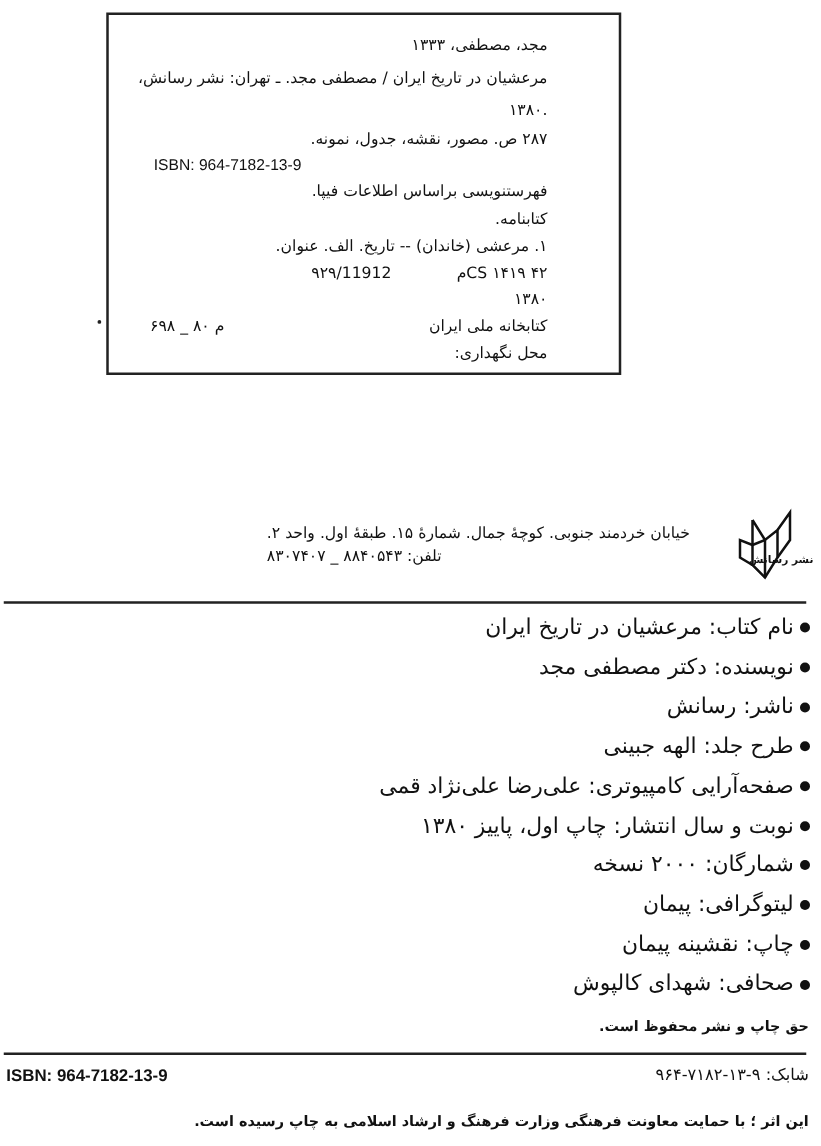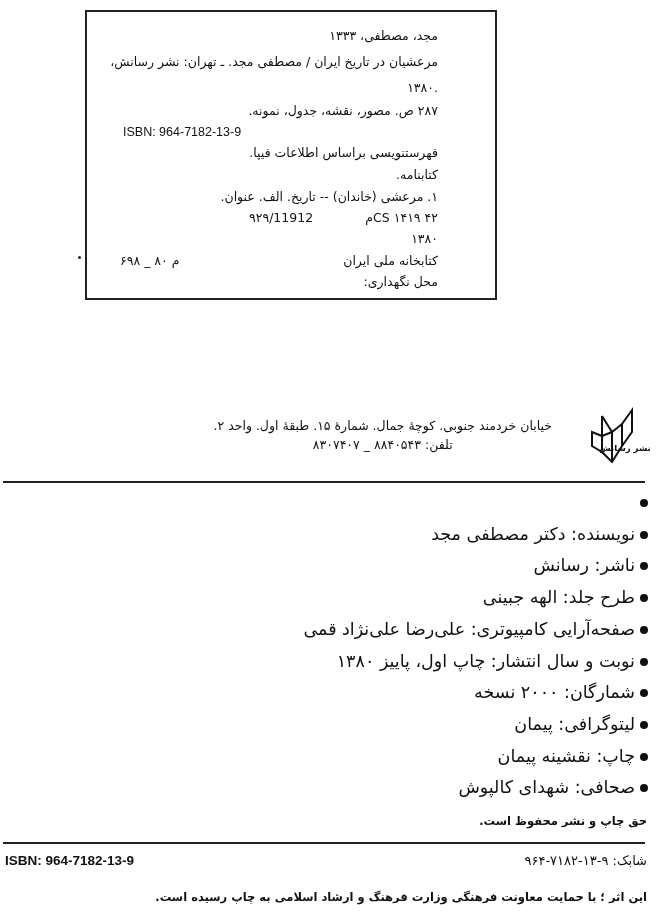--- a/index.html
+++ b/index.html
@@ -9,21 +9,21 @@
     }
     .catalog-box {
       position: absolute; left: 85px; top: 10px; width: 412px; height: 290px;
       border: 2px solid #222; box-sizing: border-box;
     }
     .cl { position: absolute; font-size: 12.5px; white-space: nowrap; line-height: 16px; }
     .rtl { direction: rtl; text-align: right; }
     .ltr { direction: ltr; text-align: left; }
     .dot-mark { position: absolute; left: 78px; top: 256px; width: 3px; height: 3px; background:#222; border-radius: 50%; }
 
-    .pub-address { position: absolute; right: 105px; top: 416px; font-size: 12.5px; line-height: 19px; direction: rtl; text-align: center; white-space: nowrap; margin-left: 20px; }
+    .pub-address { position: absolute; right: 105px; top: 416px; font-size: 12.5px; line-height: 19px; direction: rtl; text-align: left; white-space: nowrap; margin-left: 20px; }
     .logo { position: absolute; left: 590px; top: 402px; width: 64px; height: 70px; }
     .logo-text { position: absolute; left: 599px; top: 443px; font-size: 8.5px; font-weight: bold; direction: rtl; white-space: nowrap; }
 
     .rule { position: absolute; left: 3px; width: 642px; height: 2px; background: #222; }
 
     .spec-list { position: absolute; right: 9px; top: 487px; list-style: none; margin: 0; padding: 0; direction: rtl; }
     .spec-item { font-size: 17.5px; line-height: 31.7px; white-space: nowrap; text-align: right; }
     .bullet { display: inline-block; width: 8px; height: 8px; border-radius: 50%; background: #111; margin-left: 5px; vertical-align: middle; }
 
     .copyright { position: absolute; right: 10px; top: 814px; font-size: 11.5px; font-weight: bold; direction: rtl; white-space: nowrap; margin-left: 19px; }
@@ -63,21 +63,21 @@
     <path d="M22 30 L22 60"></path>
     <path d="M12 50 L2 44 L2 30 L12 34"></path>
     <path d="M22 30 L12 34"></path>
   </g>
 </svg>
 <div class="logo-text">نشر رسانش</div>
 
 <div class="rule" style="top:481px;"></div>
 
 <ul class="spec-list">
-  <li class="spec-item"><span class="bullet"></span></li>
+  <li class="spec-item"><span class="bullet"></span><span>نام کتاب: مرعشیان در تاریخ ایران</span></li>
   <li class="spec-item"><span class="bullet"></span><span>نویسنده: دکتر مصطفی مجد</span></li>
   <li class="spec-item"><span class="bullet"></span><span>ناشر: رسانش</span></li>
   <li class="spec-item"><span class="bullet"></span><span>طرح جلد: الهه جبینی</span></li>
   <li class="spec-item"><span class="bullet"></span><span>صفحه‌آرایی کامپیوتری:  علی‌رضا علی‌نژاد قمی</span></li>
   <li class="spec-item"><span class="bullet"></span><span>نوبت و سال انتشار: چاپ اول، پاییز ۱۳۸۰</span></li>
   <li class="spec-item"><span class="bullet"></span><span>شمارگان: ۲۰۰۰ نسخه</span></li>
   <li class="spec-item"><span class="bullet"></span><span>لیتوگرافی: پیمان</span></li>
   <li class="spec-item"><span class="bullet"></span><span>چاپ: نقشینه پیمان</span></li>
   <li class="spec-item"><span class="bullet"></span><span>صحافی: شهدای کالپوش</span></li>
 </ul>

